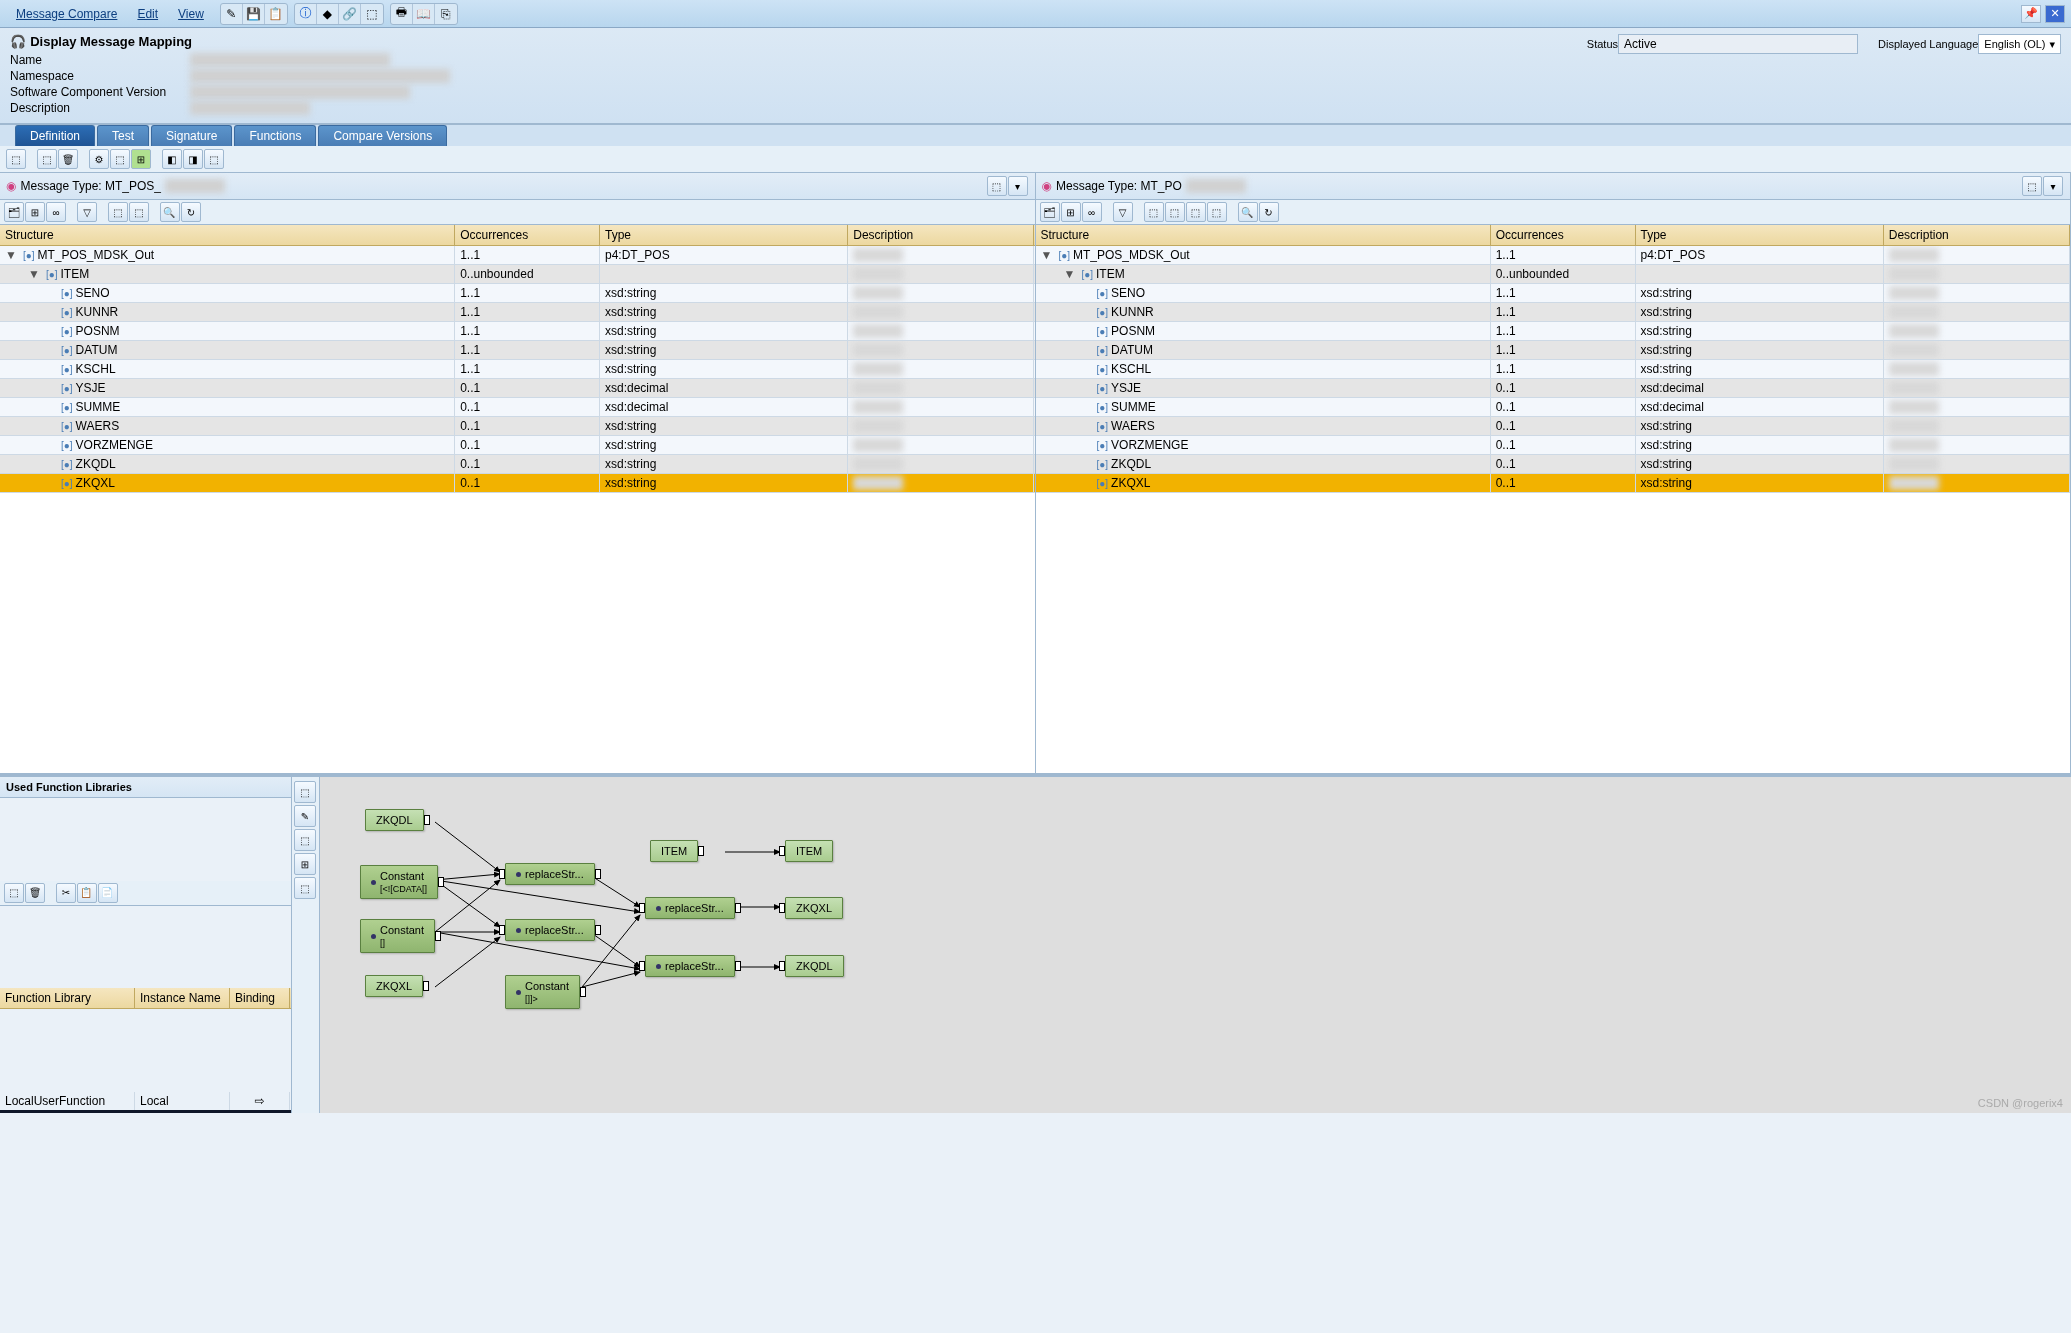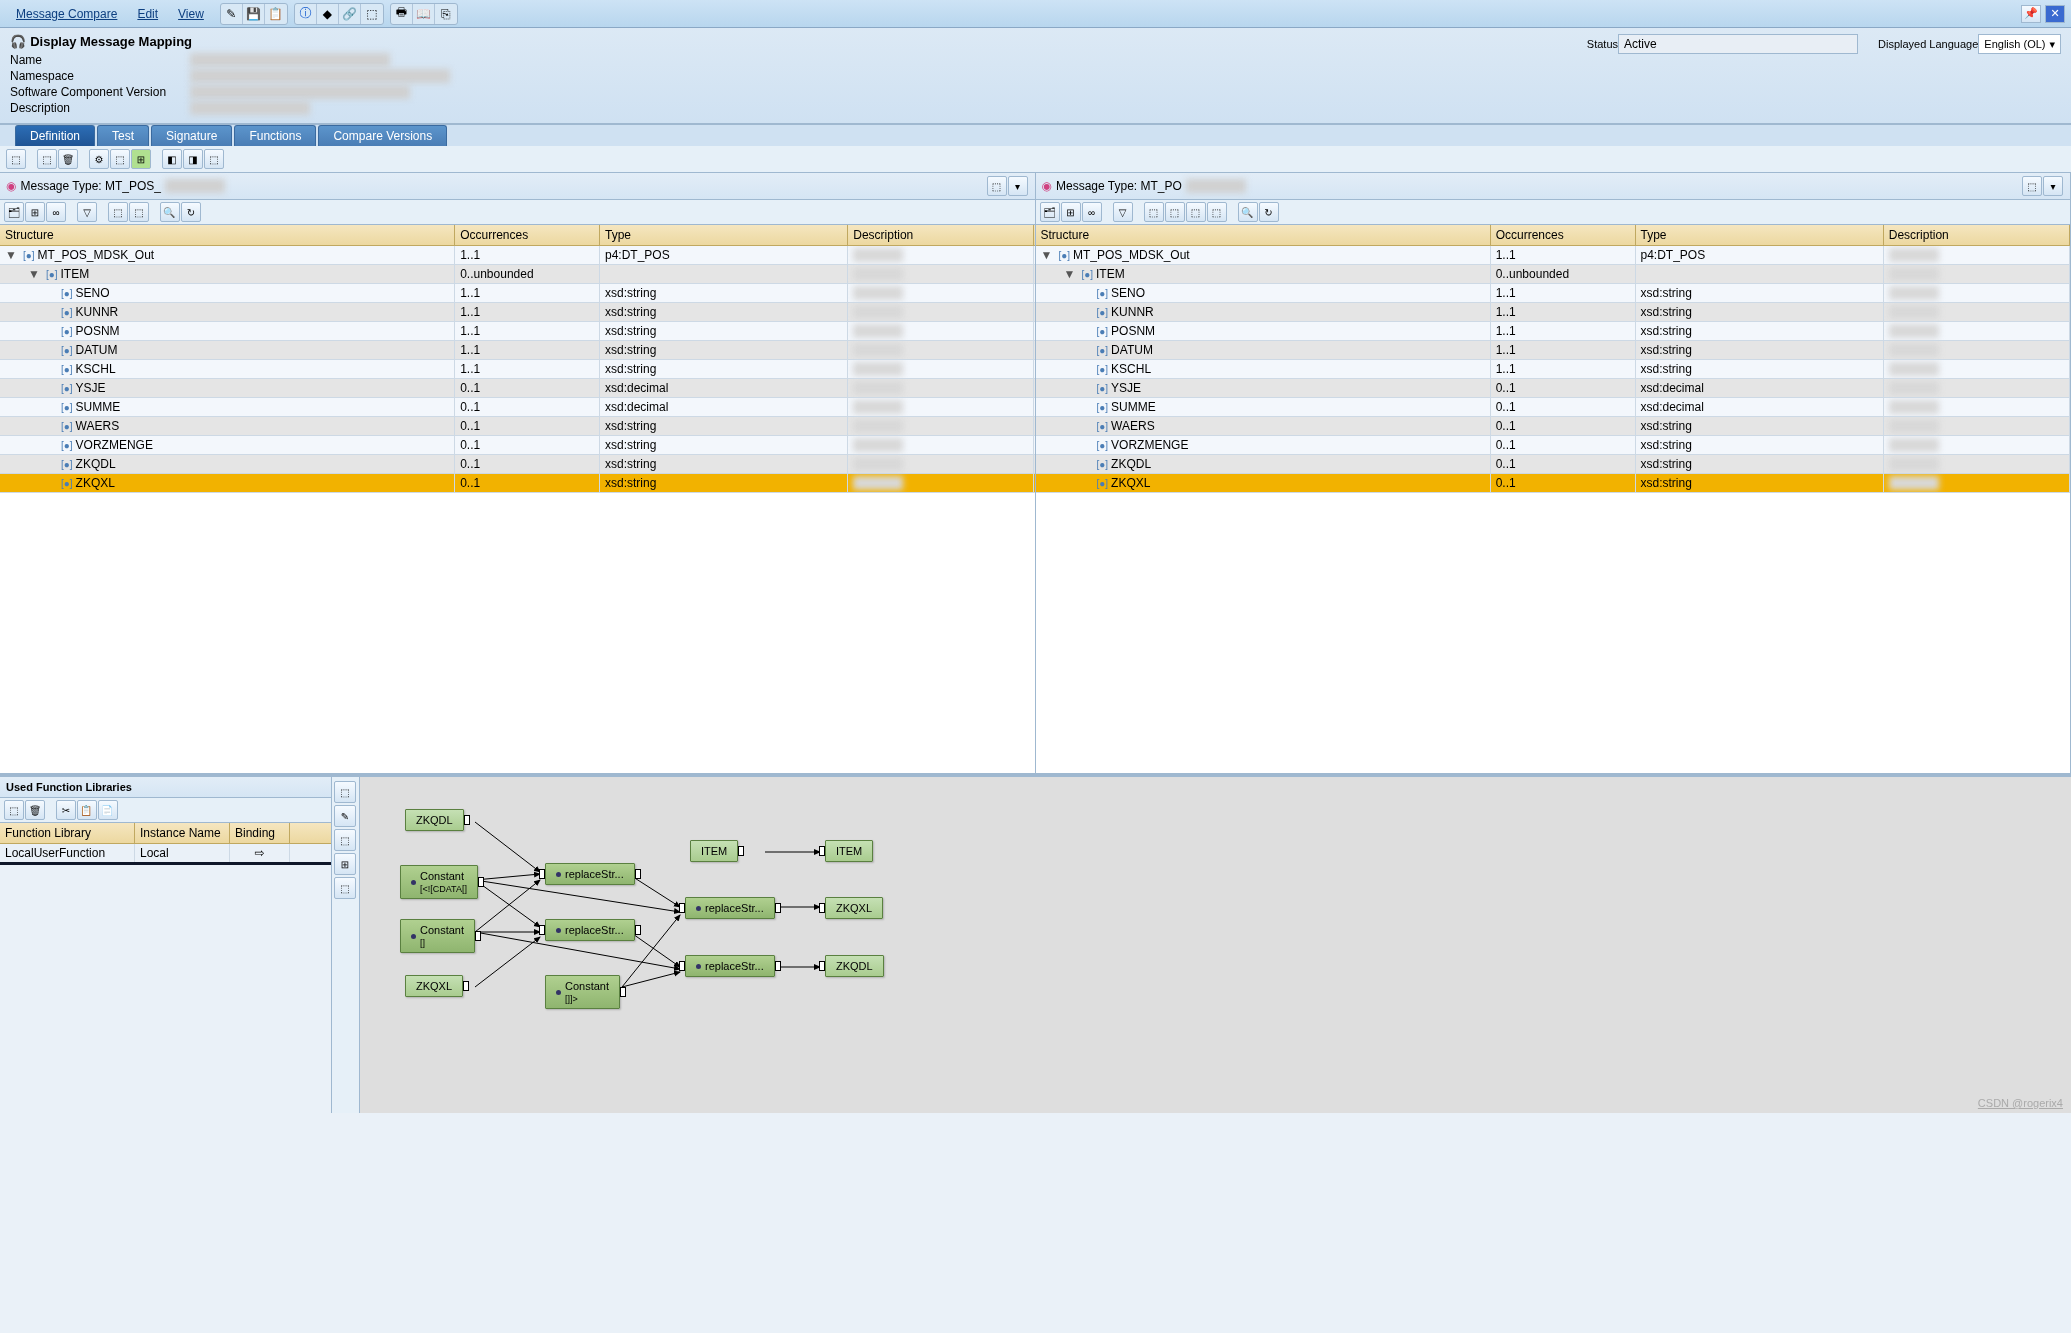--- a/index.html
+++ b/index.html
@@ -42,21 +42,21 @@
 .tt-row.sel { background: #f2b200; }
 .tt-row:not(.sel) { background: #e5e5e5; }
 .tt-row:not(.sel):nth-child(odd) { background: #f3f7fc; }
 .indent0 { padding-left: 5px !important; }
 .indent1 { padding-left: 28px !important; }
 .indent2 { padding-left: 58px !important; }
 .tree-arrow { color: #555; margin-right: 3px; }
 .bicon { color: #4a7db5; margin: 0 3px; font-size: 10px; }
 .blur-cell { background: #d8d8d8; filter: blur(3px); height: 14px; display: inline-block; width: 50px; }
 .bottom-split { display: flex; height: 340px; border-top: 4px solid #9fb8d0; }
-.func-panel { width: 332px; border-right: 1px solid #9fb8d0; background: #eaf1f8; display: flex; flex-direction: column; }
+.func-panel { width: 292px; border-right: 1px solid #9fb8d0; background: #eaf1f8; display: flex; flex-direction: column; justify-content: space-between; }
 .func-header { background: linear-gradient(#e2edf7,#d5e5f4); padding: 4px 6px; font-weight: bold; border-bottom: 1px solid #9fb8d0; }
 .func-toolbar { background: #e6f0f8; padding: 2px 4px; display: flex; border-bottom: 1px solid #9fb8d0; }
 .func-table-header { display: flex; background: linear-gradient(#f5e6c0,#ecd8a0); border-bottom: 1px solid #c0a860; }
 .func-table-header .fcol { border-right: 1px solid #c0a860; padding: 3px 5px; font-size: 12px; }
 .func-row { display: flex; background: #eaf1f8; border-bottom: 3px solid #0f172a; }
 .func-row .fcol { border-right: 1px solid #cdd9e5; padding: 2px 5px; font-size: 12px; }
 .fcol-lib { width: 135px; }
 .fcol-inst { width: 95px; }
 .fcol-bind { width: 60px; }
 .canvas-panel { flex: 1; position: relative; display: flex; }
@@ -64,21 +64,21 @@
 .canvas-tools .mini-btn { width: 22px; height: 22px; }
 .canvas { flex: 1; background: #dedede; position: relative; overflow: hidden; }
 .node { position: absolute; background: linear-gradient(#c5e0b4,#a9cc8f); border: 1px solid #5a8040; padding: 4px 10px; font-size: 11px; display: flex; align-items: center; border-radius: 1px; box-shadow: 1px 1px 2px rgba(0,0,0,0.2); }
 .node .port { width: 6px; height: 10px; background: #fff; border: 1px solid #000; position: absolute; }
 .node .port.in { left: -7px; }
 .node .port.out { right: -7px; }
 .node.func { background: linear-gradient(#b0d090,#8fb56f); }
 .node .dot { width: 5px; height: 5px; border-radius: 50%; background: #336; margin-right: 4px; }
 svg.wires { position: absolute; top: 0; left: 0; width: 100%; height: 100%; pointer-events: none; }
 .wires line { stroke: #000; stroke-width: 1; marker-end: url(#arr); }
-.watermark { position: absolute; bottom: 4px; right: 8px; color: #aaa; font-size: 11px; text-decoration: underline; }
+.watermark { position: absolute; bottom: 4px; right: 8px; color: #aaa; font-size: 11px; }
 .top-right-icons { display: flex; gap: 4px; margin-left: auto; }
 .top-right-icons .ticon { width: 20px; height: 18px; display: flex; align-items: center; justify-content: center; border: 1px solid #9fb8d0; background: linear-gradient(#f5faff,#d5e5f4); cursor: pointer; }
 </style>
 </head>
 <body>
 
 <div class="menubar">
   <span class="menu-item">Message Compare</span>
   <span class="menu-item">Edit</span>
   <span class="menu-item">View</span>

